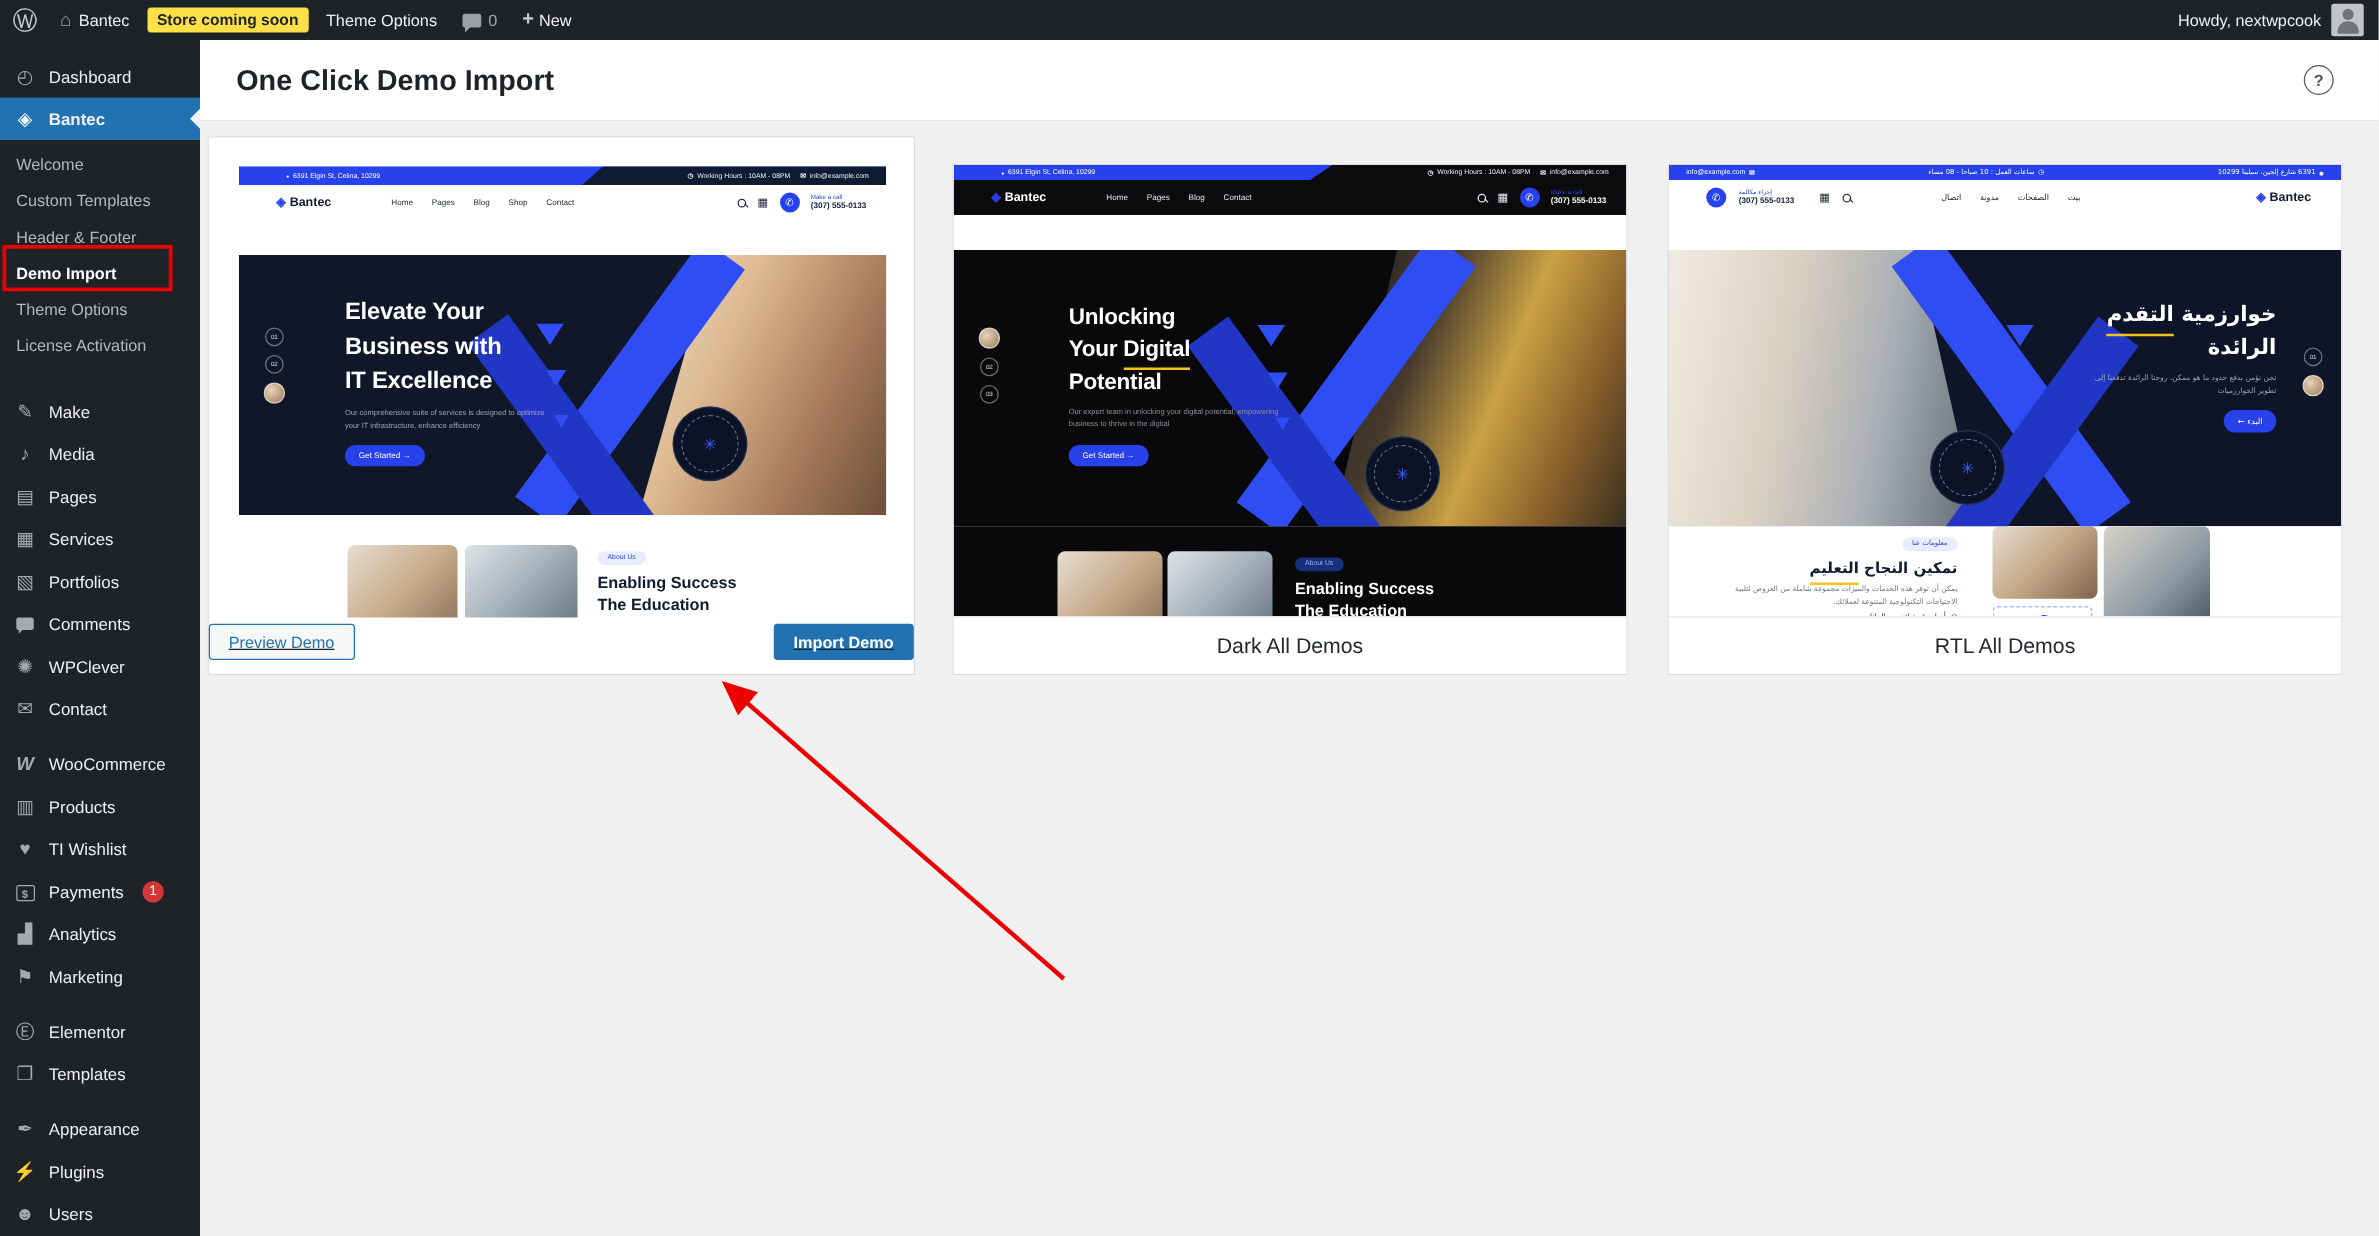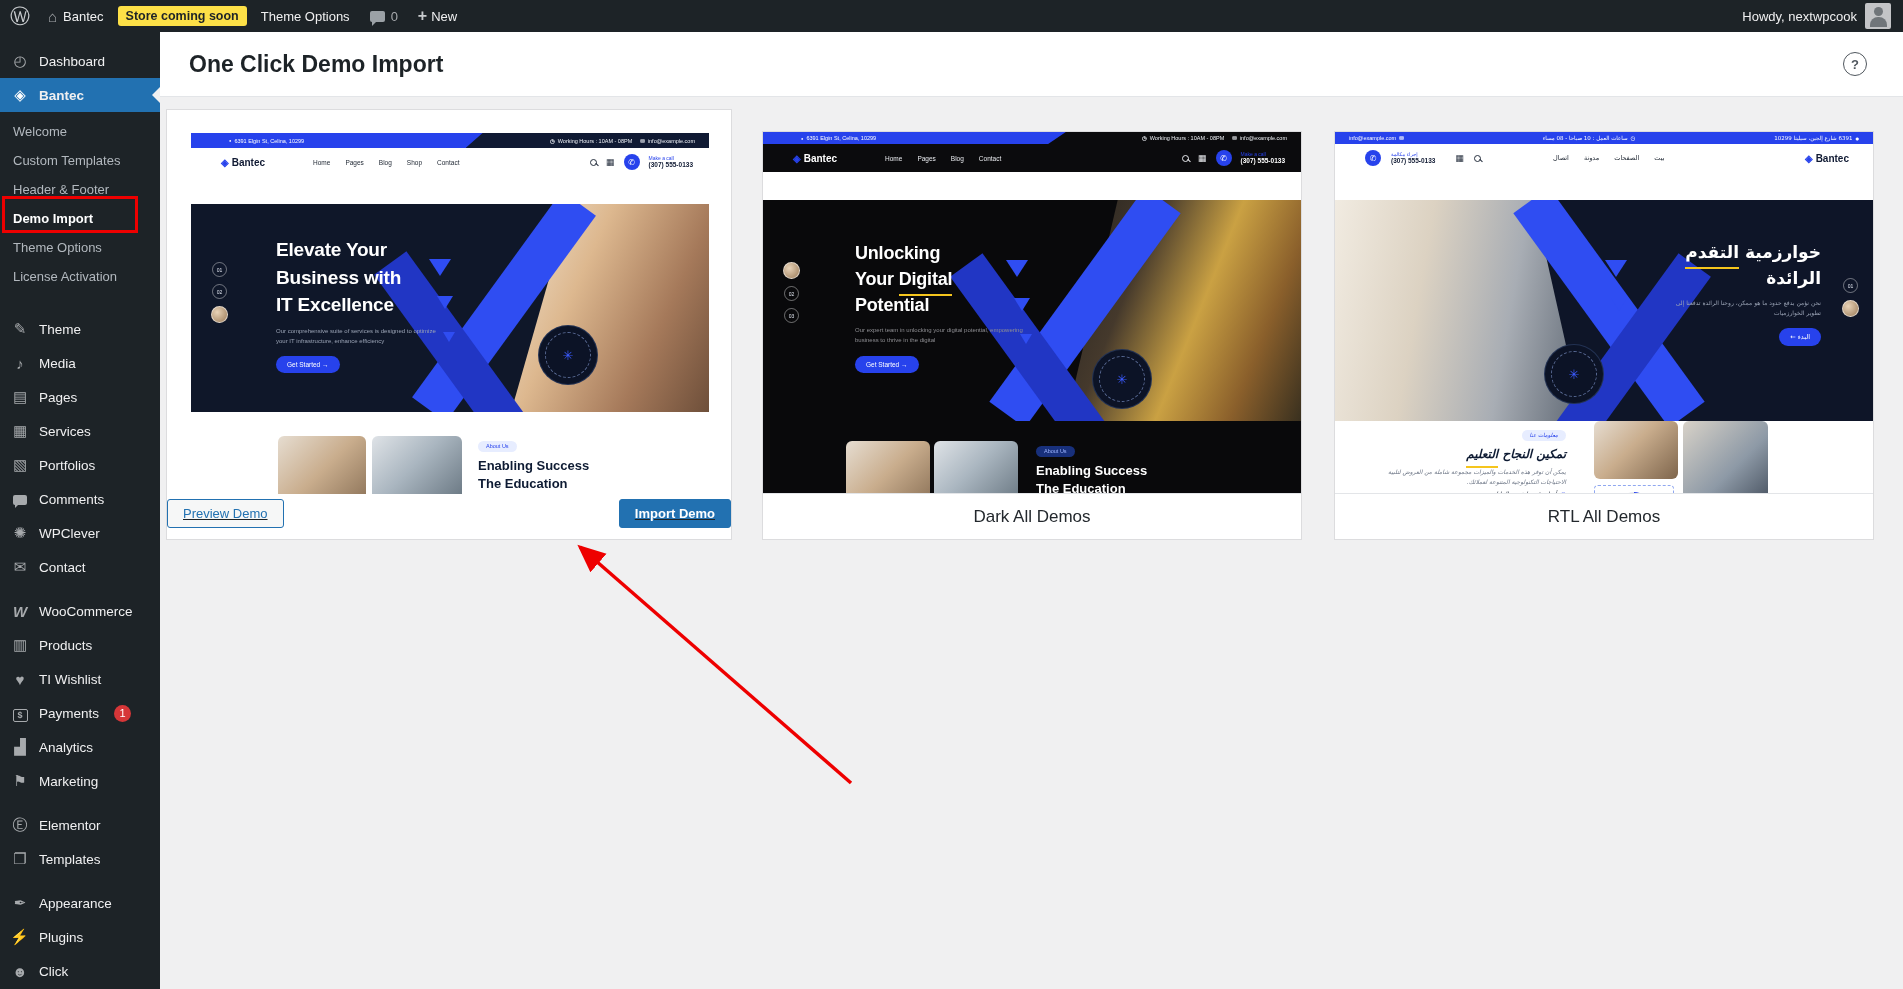--- a/index.html
+++ b/index.html
@@ -143,21 +143,21 @@
   .hero-sub { margin-top:7px; font-size:6px; line-height:1.7; color:#9aa3b5; width:170px; }
   #t2 .hero-sub { color:#8e8e93; }
   #t3 .hero-sub { font-family:"DejaVu Sans",sans-serif; width:160px; }
   .cta { display:inline-block; margin-top:10px; background:#2742ec; color:#fff; font-size:6.5px;
     padding:5px 11px; border-radius:10px; }
   #t3 .cta { font-family:"DejaVu Sans",sans-serif; }
 
   .ms-about { position:relative; width:100%; background:#fff; overflow:hidden; }
   #t1 .ms-about { height:110px; }
   #t2 .ms-about { height:100px; background:#09090b; }
-  #t3 .ms-about { height:100px;font-style:italic; }
+  #t3 .ms-about { height:100px; }
   .ab-ph { position:absolute; border-radius:6px; }
   .ph-warm { background:linear-gradient(135deg,#e6ddd1 0%,#c9ad8d 45%,#7e654c 100%); }
   .ph-cool { background:linear-gradient(135deg,#dfe3e7 0%,#aab6c0 45%,#66747f 100%); }
   .ph-navy { background:linear-gradient(135deg,#d8d2c8 0%,#8d99a6 55%,#3c4654 100%); }
   .about-col { position:absolute; }
   .about-pill { display:inline-block; background:#e7edff; color:#2742ec; font-size:5.5px;
     padding:2.5px 8px; border-radius:8px; }
   .about-pill.dark { background:#18307c; color:#9db4ff; }
   .about-h { margin-top:5px; font-size:13px; font-weight:800; color:#0e1b33; line-height:1.35; }
   #t2 .about-h { color:#fff; }
@@ -222,21 +222,21 @@
     <div class="si">Welcome</div>
     <div class="si">Custom Templates</div>
     <div class="si">Header &amp; Footer</div>
     <div class="si current">Demo Import</div>
     <div class="si">Theme Options</div>
     <div class="si">License Activation</div>
   </div>
   <div class="sgap"></div>
   <div class="mi">
     <span class="ic">✎</span>
-    <span class="lb">Theme</span>
+    <span class="lb">Make</span>
   </div>
   <div class="mi">
     <span class="ic">♪</span>
     <span class="lb">Media</span>
   </div>
   <div class="mi">
     <span class="ic">▤</span>
     <span class="lb">Pages</span>
   </div>
   <div class="mi">
@@ -298,21 +298,21 @@
   <div class="mi">
     <span class="ic">✒</span>
     <span class="lb">Appearance</span>
   </div>
   <div class="mi">
     <span class="ic">⚡</span>
     <span class="lb">Plugins</span>
   </div>
   <div class="mi">
     <span class="ic">☻</span>
-    <span class="lb">Click</span>
+    <span class="lb">Users</span>
   </div>
 </div>
 
 <div id="pageheader">
   <h1>One Click Demo Import</h1>
   <div class="help-circle">?</div>
 </div>
 
 <div class="card" id="card1">
   <div class="ms" id="t1">

